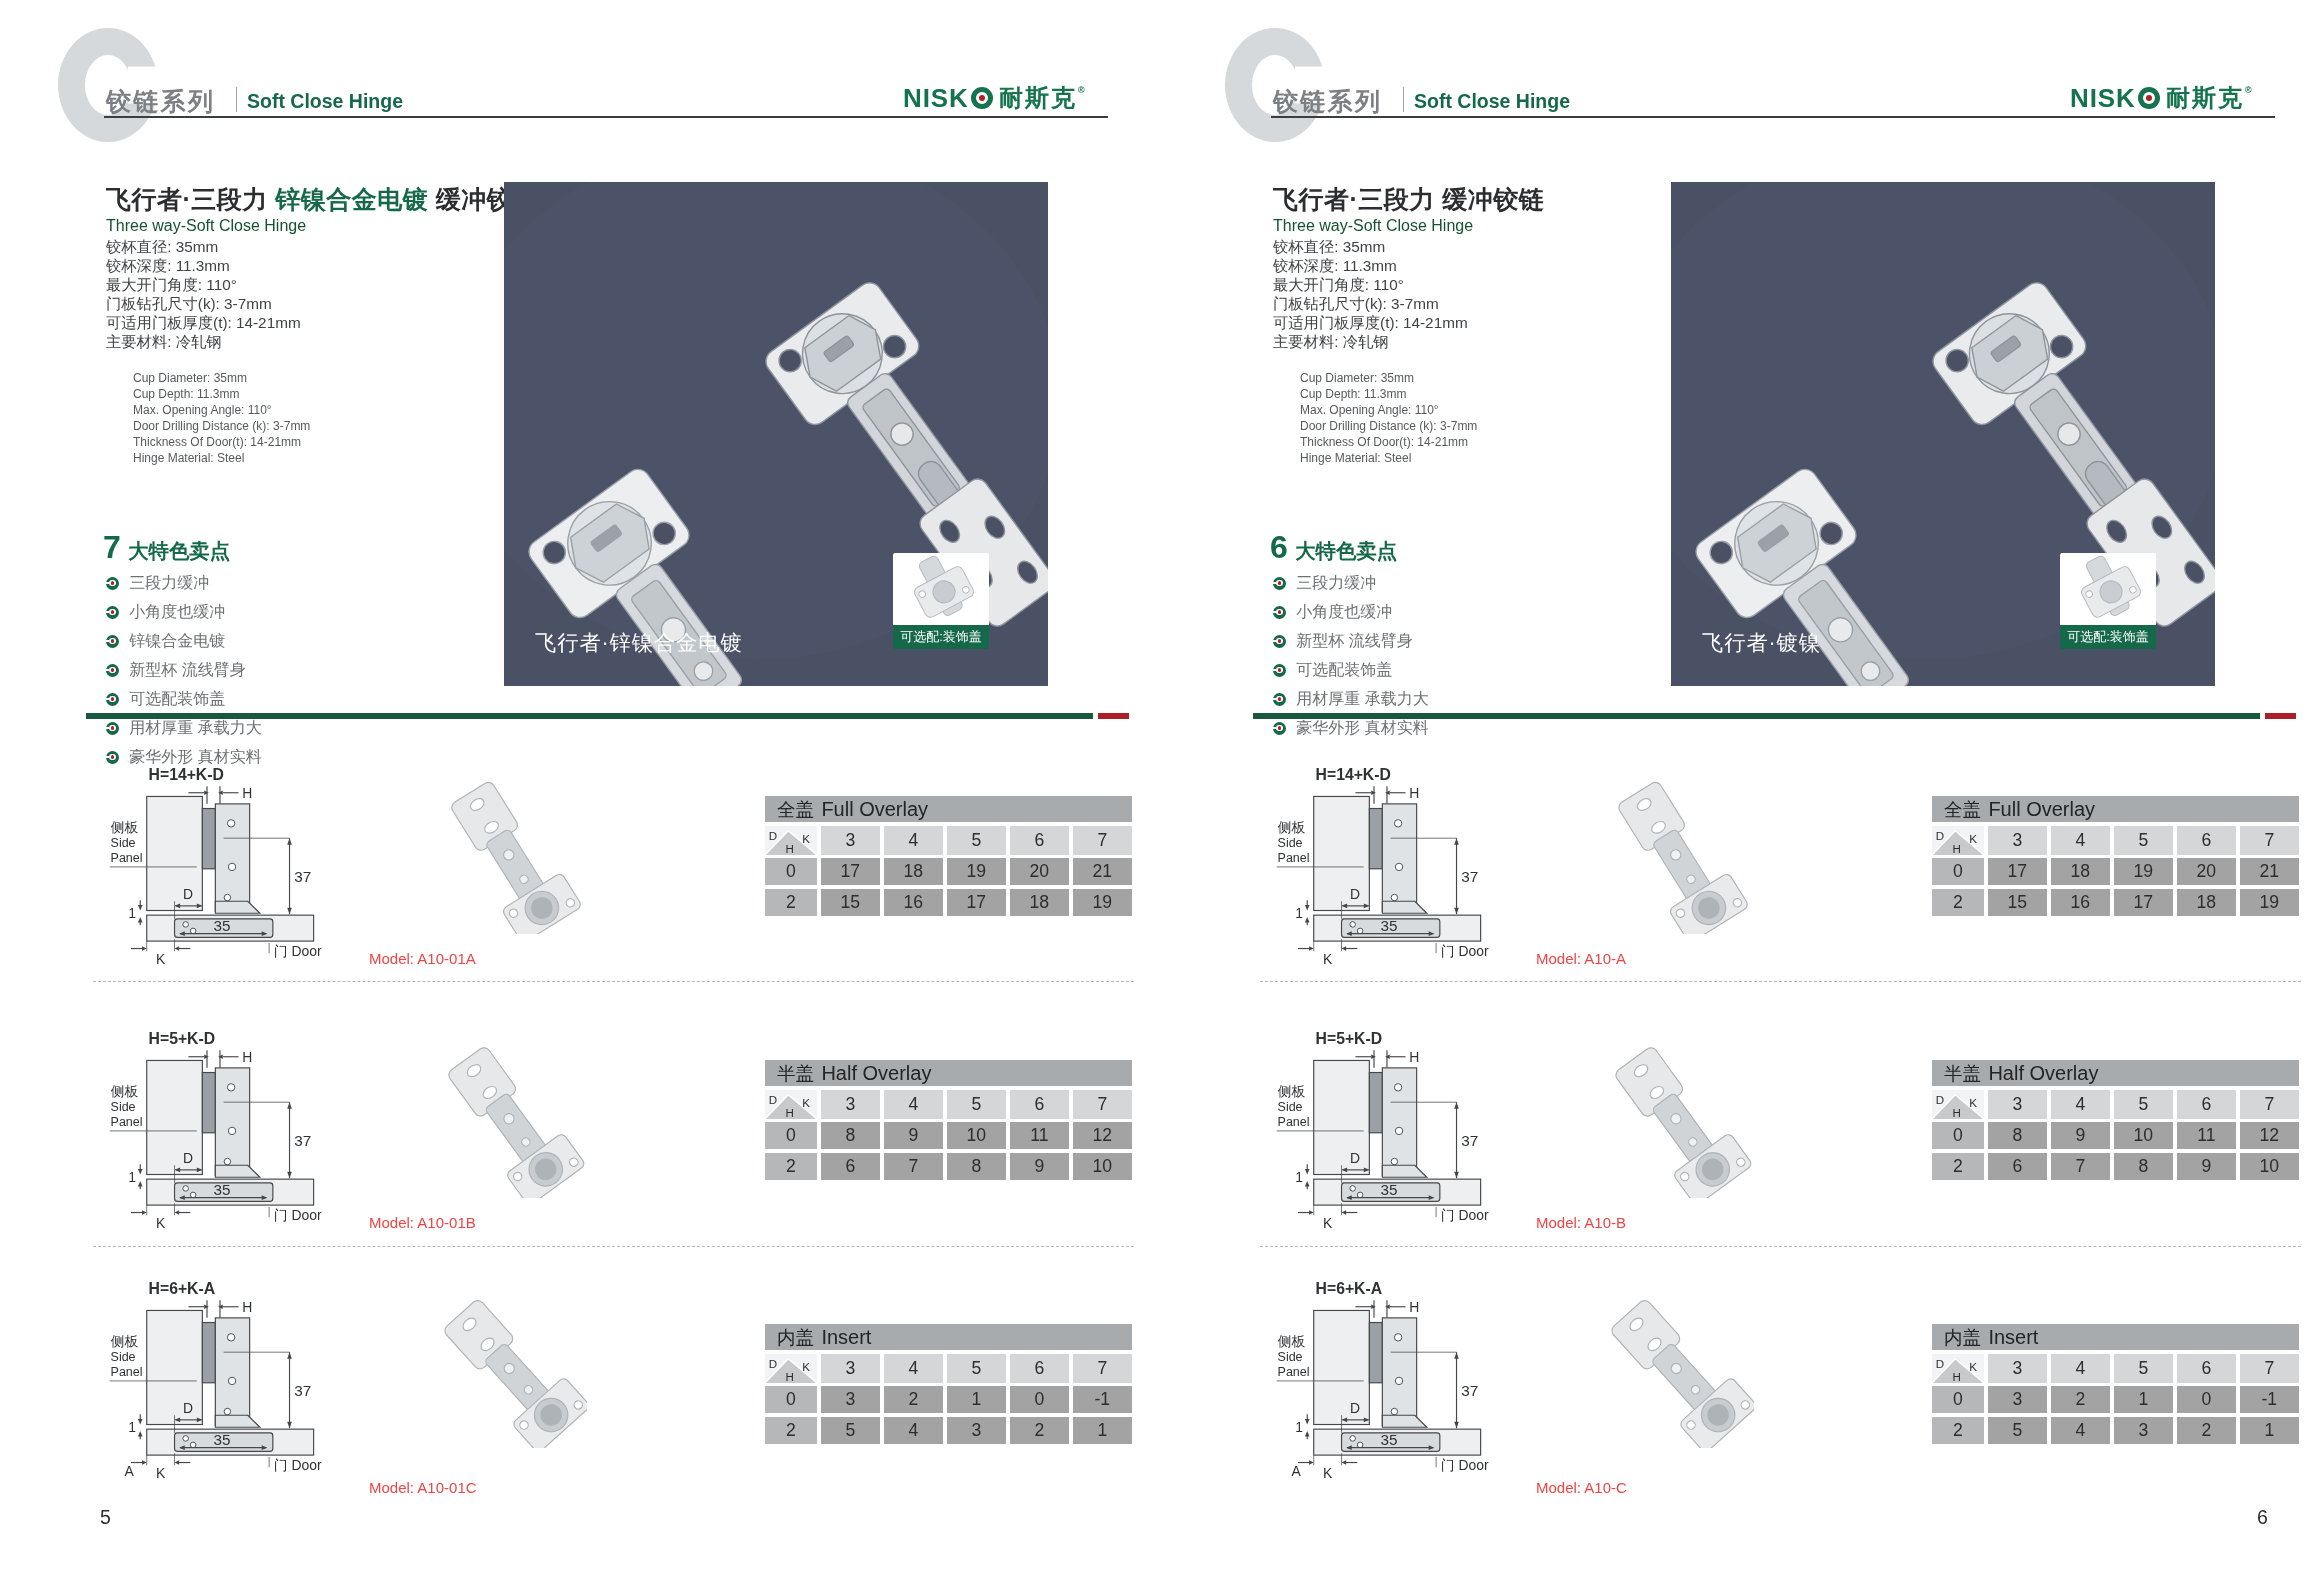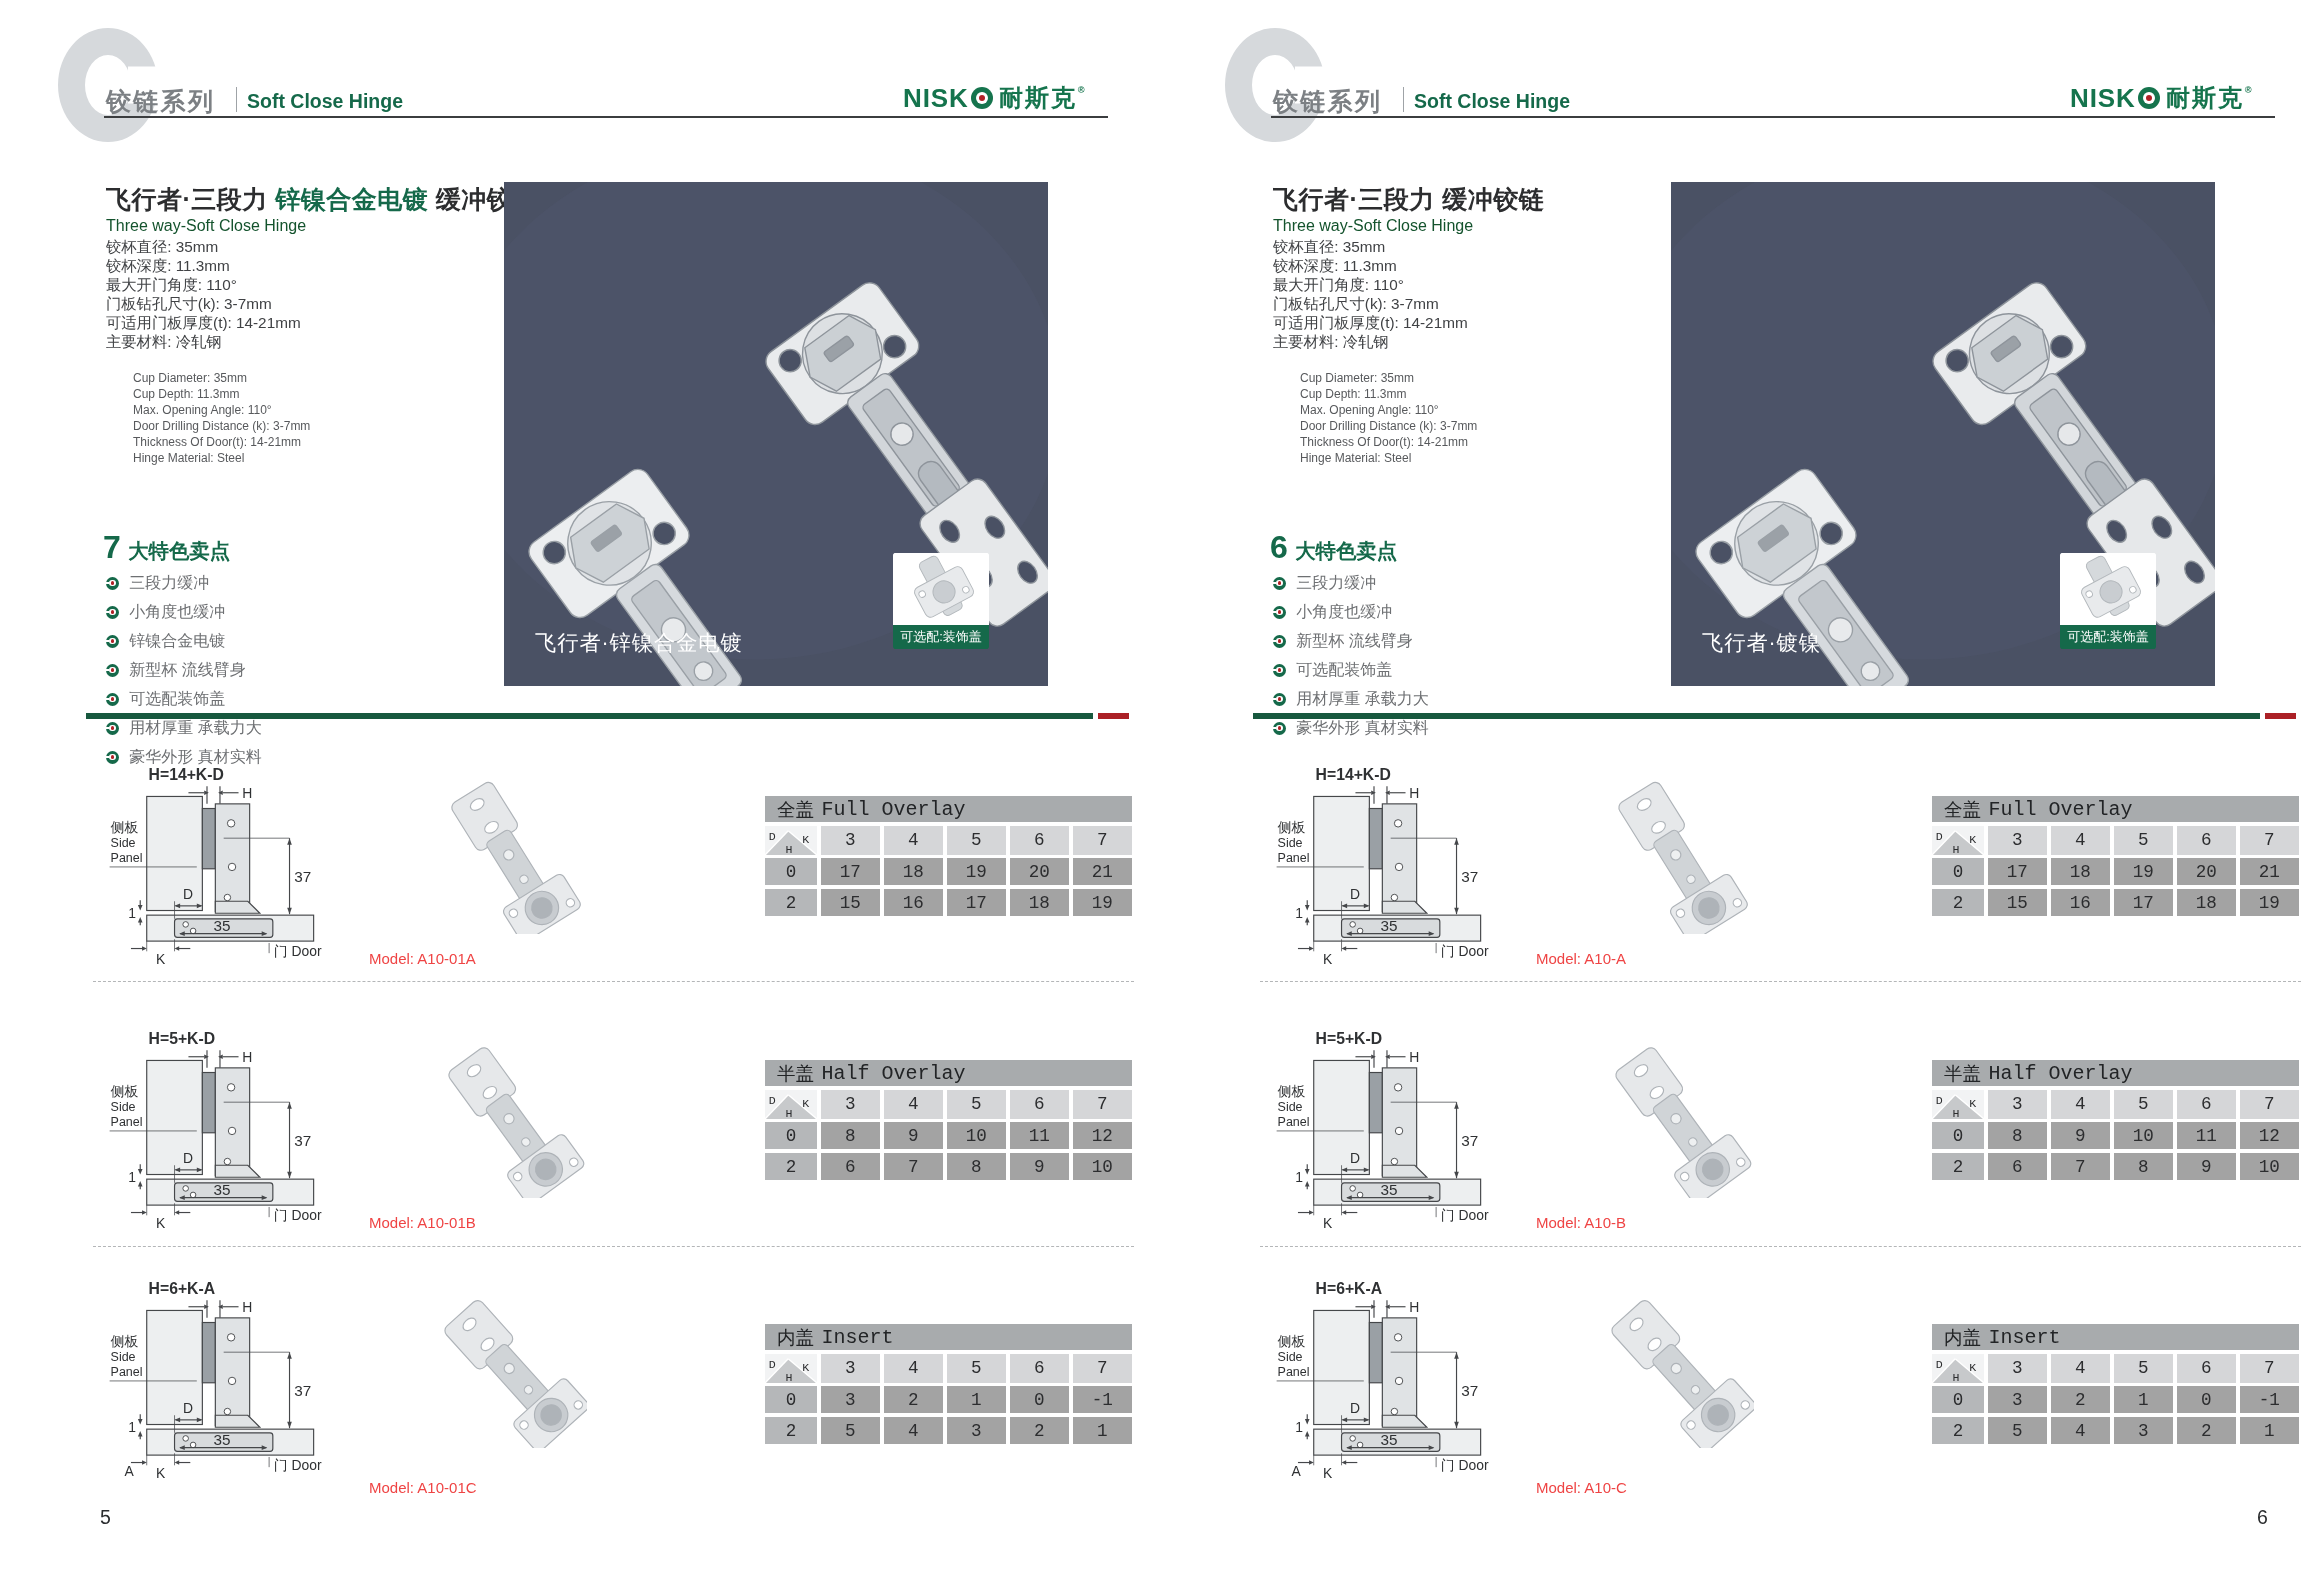--- a/index.html
+++ b/index.html
@@ -49,21 +49,21 @@
   .inset-img{width:96px;height:72px;background:#fff;border-radius:2.8px 2.8px 0 0;overflow:hidden;}
   .inset-label{height:24px;background:#15694a;color:#fff;font-size:13px;display:flex;align-items:center;justify-content:center;border-radius:0 0 2.8px 2.8px;}
 
   
   .row{position:absolute;left:0;width:1166px;height:223px;}
   .r1{top:761px;} .r2{top:1025px;} .r3{top:1275px;height:232px;padding-left:40px;}
   .row .diag{position:absolute;left:104px;top:2.8px;width:225px;height:204px;}
   .row .rphoto{position:absolute;left:427px;top:8.3px;width:160px;height:165px;}
   .row .model{position:absolute;left:369px;top:189px;font-size:15px;color:#ef4444;}
   .r3 .model{top:204px;}
-  .row .ptable{position:absolute;left:765px;top:35px;width:367px;font-family:Liberation Mono, monospace;}
+  .row .ptable{position:absolute;left:765px;top:35px;width:367px;}
   .r3 .ptable{top:49px;}
   .rowdiv{position:absolute;left:93px;width:1041px;border-top:1.4px dashed #b4b6b8;}
   .rd1{top:981px;} .rd2{top:1246px;}
 
   
   .ptable-title{height:26px;background:#a8abad;color:#222426;display:flex;align-items:center;gap:7.4px;padding-left:12px;}
   .tt-cn{font-size:18.5px;}
   .tt-en{font-size:20px;}
   .tgrid{margin-top:3.7px;display:grid;grid-template-columns:52px repeat(5,1fr);gap:3.7px;}
   .cell{height:27px;display:flex;align-items:center;justify-content:center;font-size:17.6px;color:#2c2d2f;}

